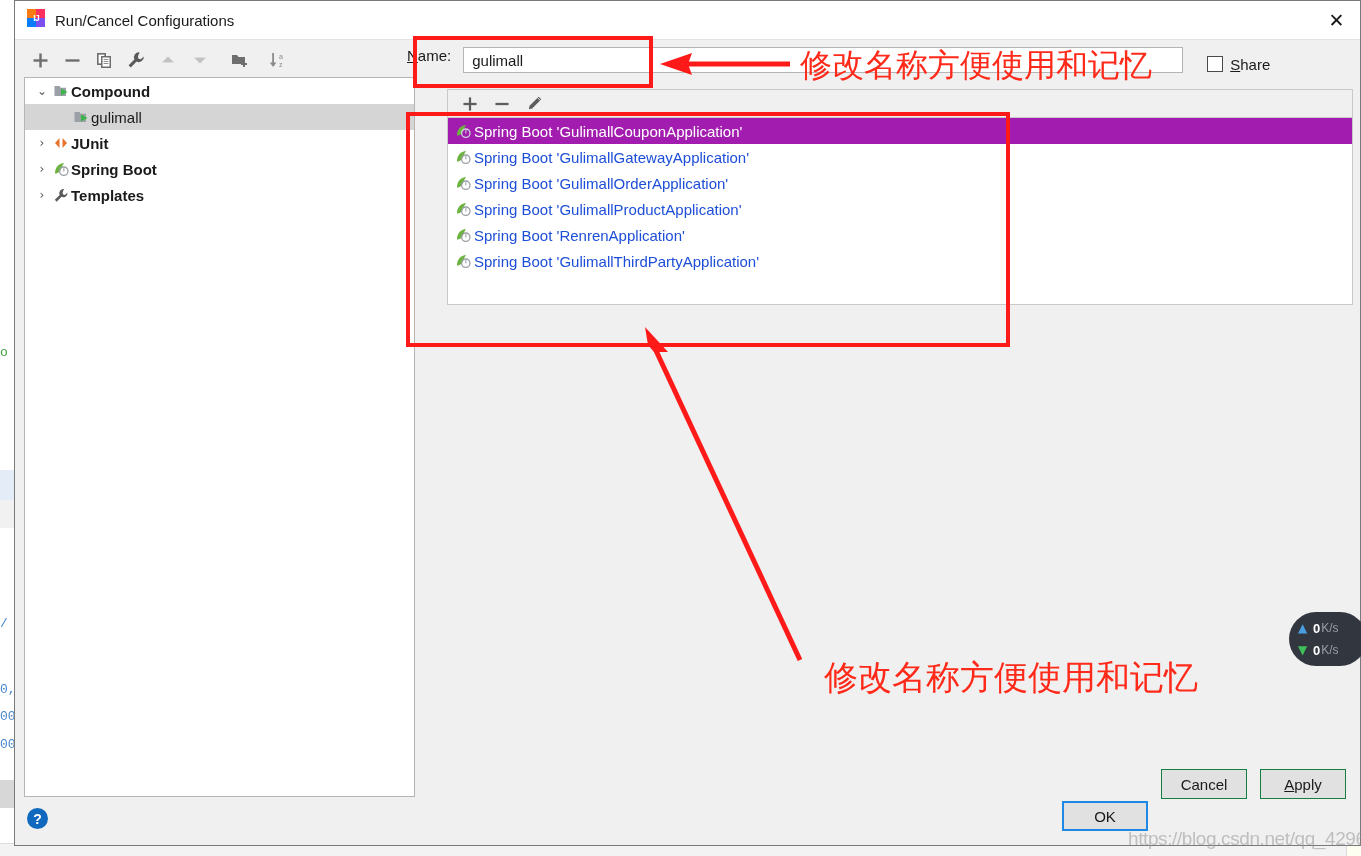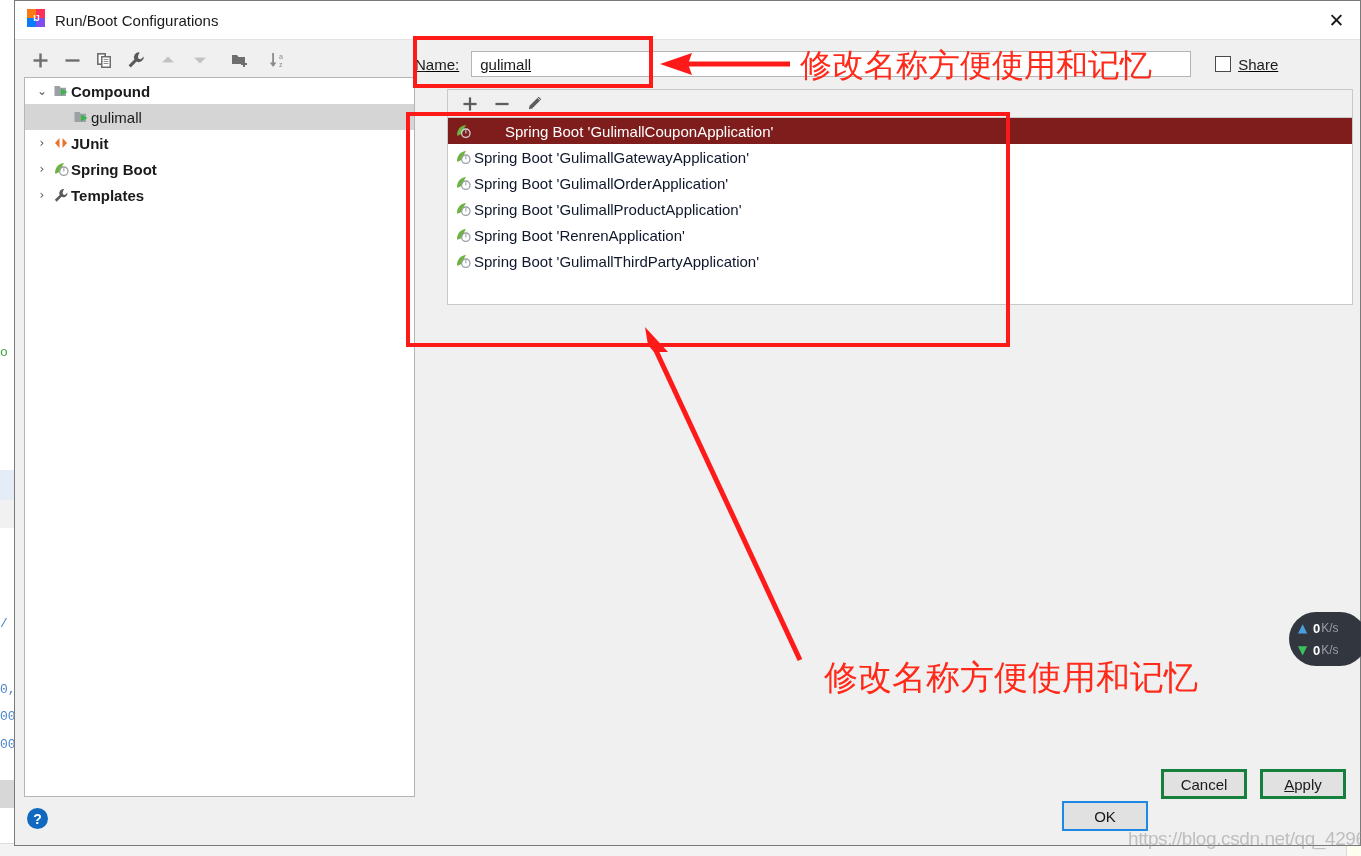--- a/index.html
+++ b/index.html
@@ -108,22 +108,22 @@
     width: 18px; flex: none; color: #5a5a5a; font-size: 12px;
     display:flex; align-items:center; justify-content:center;
     font-family:"DejaVu Sans", sans-serif;
   }
   .tree-ico { width: 20px; flex: none; display:flex; align-items:center; justify-content:center; }
   .tree-label { font-weight: bold; }
   .tree-label.plain { font-weight: normal; }
 
   
   .name-row {
-    position: absolute; left: 400px; top: 46px; width: 916px; height: 34px;
-    display: flex; align-items: center; text-decoration: underline;
+    position: absolute; left: 392px; top: 46px; width: 916px; height: 34px;
+    display: flex; 
   }
   .name-label { font-size: 15px; color: #1a1a1a; margin-right: 12px; }
   .name-label u { text-decoration: underline; }
   .name-input {
     width: 720px; height: 26px; box-sizing: border-box;
     border: 1px solid #b5b5b5; background: #ffffff;
     font-size: 15px; color: #1a1a1a; padding: 0 8px;
     font-family: "Liberation Sans", sans-serif; outline: none;
   }
   .share-wrap {
@@ -146,37 +146,37 @@
     width: 32px; height: 26px; display:flex; align-items:center; justify-content:center; cursor:pointer;
   }
   .config-list {
     position: absolute; left: 432px; top: 116px; width: 906px; height: 188px;
     background: #ffffff;
     border: 1px solid #c9c9c9;
     box-sizing: border-box; overflow: hidden;
   }
   .cfg-row {
     display: flex; align-items: center; height: 26px; padding-left: 4px;
-    font-size: 15px; color: #0f172a; cursor: pointer; box-sizing: border-box;
-  }
-  .cfg-row.selected { background: #7f1d1d; color: #ffffff; gap: 31px; }
+    font-size: 15px; color: #1d4ed8; cursor: pointer; box-sizing: border-box;
+  }
+  .cfg-row.selected { background: #a21caf; color: #ffffff; }
   .cfg-ico { width: 22px; flex: none; display:flex; align-items:center; justify-content:center; }
 
   
   .help-btn {
     position: absolute; left: 12px; bottom: 16px;
     width: 21px; height: 21px; border-radius: 50%;
     background: #1068bf; color: #fff; font-size: 14px; font-weight: bold;
     display:flex; align-items:center; justify-content:center; cursor:pointer;
     font-family: "Liberation Sans", sans-serif;
   }
   .btn-bar { position: absolute; right: 14px; bottom: 14px; display: flex; }
   .dlg-btn {
     width: 86px; height: 30px; margin-left: 13px;
-    background: #e1e1e1; border: 3px solid #15803d;
+    background: #e1e1e1; border: 1px solid #15803d;
     font-size: 15px; color: #1a1a1a; cursor: pointer;
     display: flex; align-items: center; justify-content: center;
     font-family: "Liberation Sans", sans-serif; box-sizing: border-box;
   }
   .dlg-btn.default { border: 2px solid #1e88e5; margin-top: 32px; }
   .dlg-btn u { text-decoration: underline; }
 
   
   .ann-box {
     position: absolute; border: 4px solid #ff1a1a; box-sizing: border-box;
@@ -233,21 +233,21 @@
   <div class="dialog">
 
     <div class="titlebar">
       <div class="title-icon">
         <div class="q1"></div>
           <div class="q2"></div>
           <div class="q3"></div>
           <div class="q4"></div>
         <div class="ij">IJ</div>
       </div>
-      <div class="title-text">Run/Boot Configurations</div>
+      <div class="title-text">Run/Cancel Configurations</div>
       <div class="close-btn">✕</div>
     </div>
 
     <div class="left-toolbar">
       <div class="tb-btn">
         <svg width="17" height="17" viewBox="0 0 17 17">
           <rect x="7.3" y="1.5" width="2.4" height="14" fill="#6e6e6e"></rect>
           <rect x="1.5" y="7.3" width="14" height="2.4" fill="#6e6e6e"></rect>
         </svg>
       </div>

